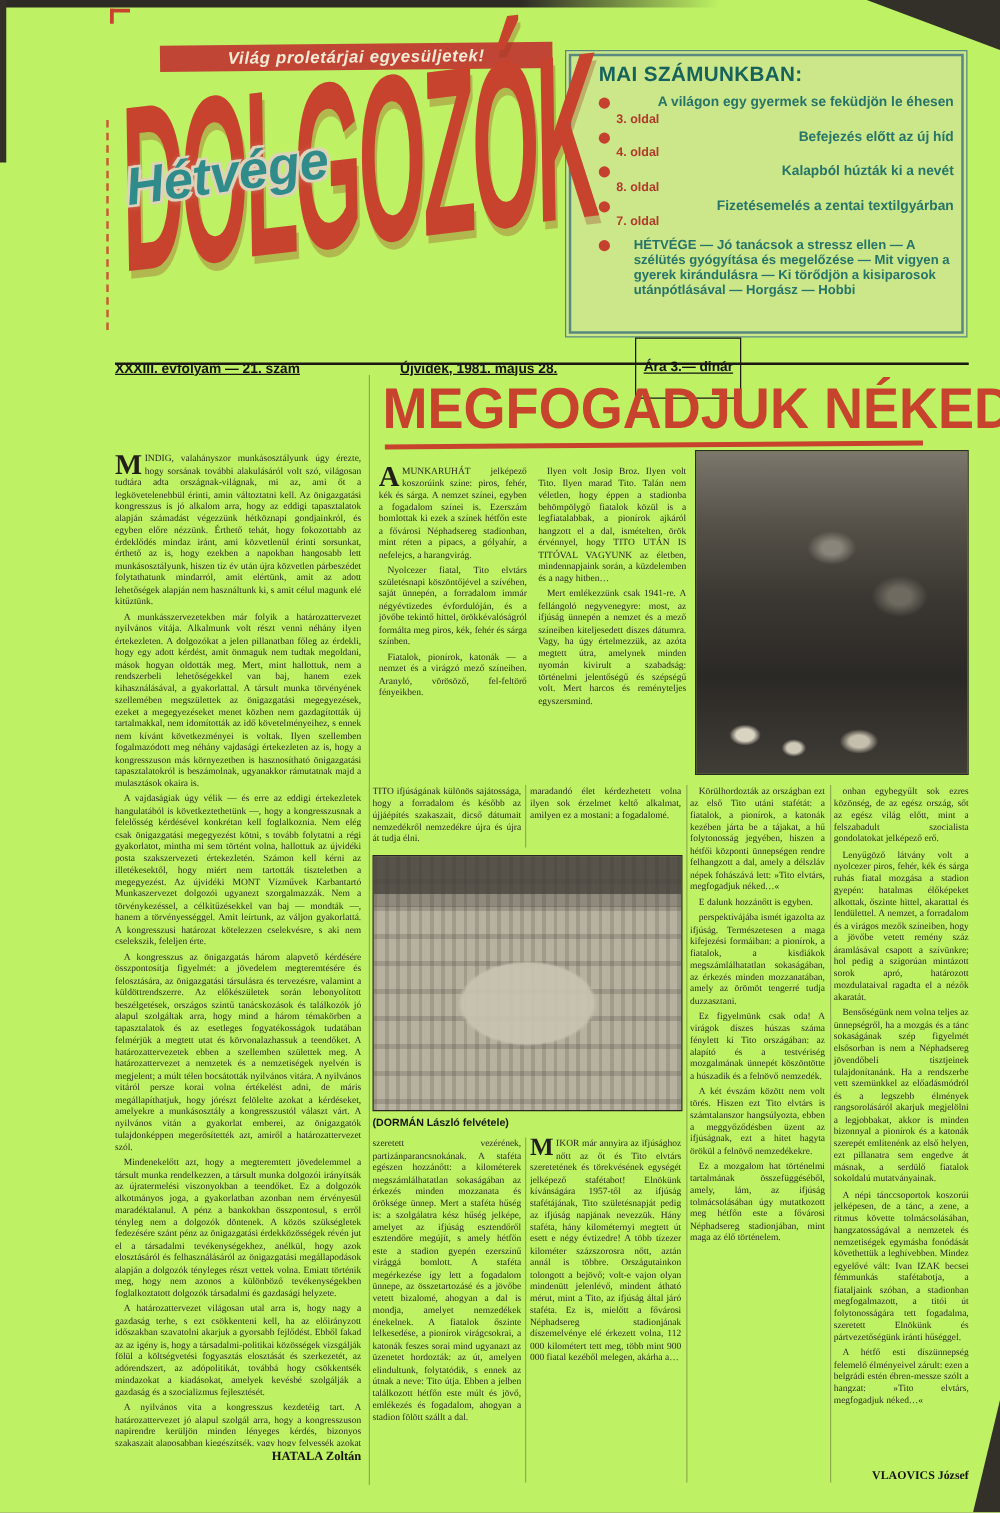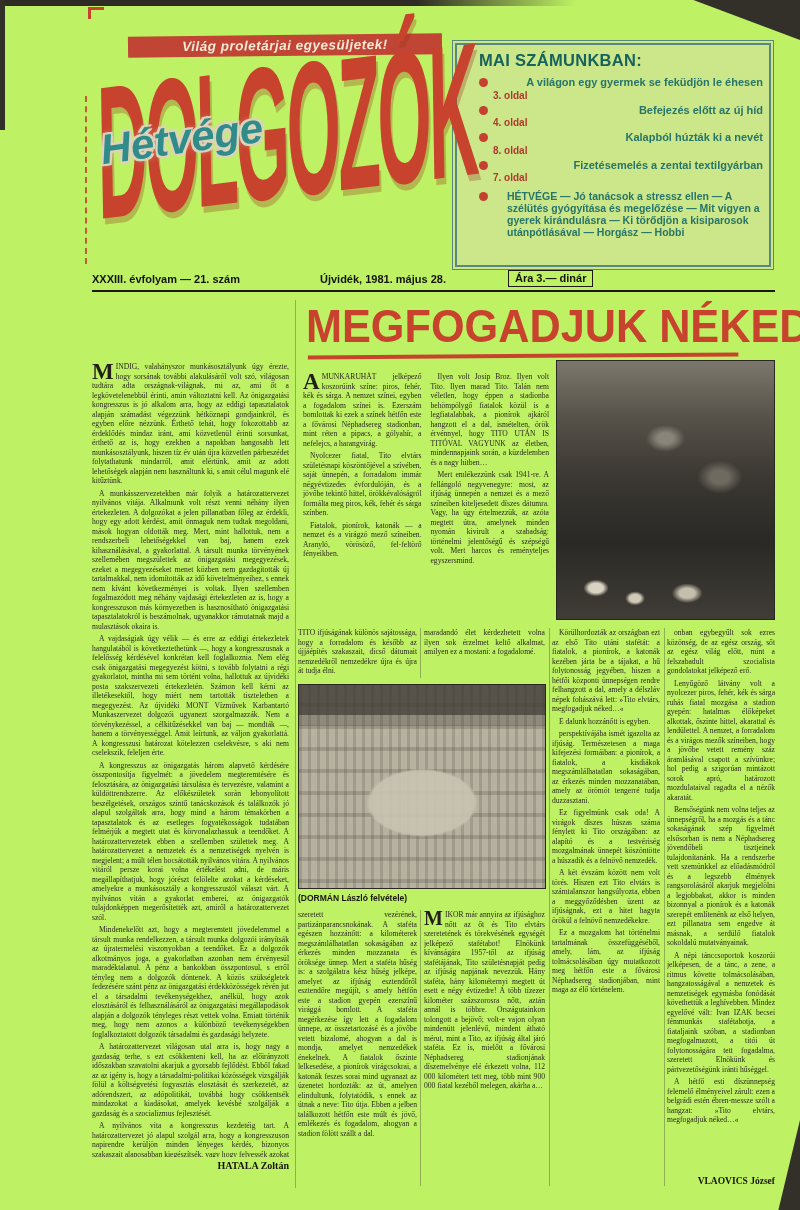--- a/index.html
+++ b/index.html
@@ -40,23 +40,23 @@
     letter-spacing:.3px;}
   .toc-item{margin:3px 10px 0 14px;}
   .toc-row{display:flex;gap:19px;align-items:flex-start;justify-content:space-between;}
   .bullet{width:9px;height:9px;border-radius:50%;background:#c5402e;margin-top:2px;flex:none;}
   .toc-label{font:700 11px/12.5px "Liberation Sans",sans-serif;color:#277468;}
   .toc-page{font:700 10px "Liberation Sans",sans-serif;color:#b03a2c;margin:1px 0 0 14px;}
   .toc-weekend .toc-label{font:700 10.5px/12px "Liberation Sans",sans-serif;}
   .toc-weekend{margin-top:7px;}
   
   .issueline{position:absolute;left:92px;top:270px;width:683px;display:flex;align-items:center;
-    font:700 11px "Liberation Sans",sans-serif;color:#15130f;}
+    font:700 11px "Liberation Sans",sans-serif;color:#15130f;text-decoration:underline;}
   .issue-date{margin-left:80px;}
-  .issue-price{margin-left:62px;border:1.5px solid #1c1914;padding:0 6px;line-height:15px;}
+  .issue-price{margin-left:62px;border:1.5px solid #1c1914;padding:16px 6px;line-height:15px;}
   .rule-h{position:absolute;left:92px;top:290px;width:683px;height:2px;background:#1c1914;}
   
   .txt{position:absolute;font:7.6px/9.5px "Liberation Serif",serif;text-align:justify;
     color:#2b261f;overflow:hidden;}
   .txt p{margin:0 0 3px;text-indent:7px;}
   .txt .lead{text-indent:0;}
   .dc{float:left;font:700 20px/17px "Liberation Serif",serif;margin:0 2px 0 0;color:#221e18;}
   .dc-big{font-size:23px;line-height:19px;}
   
   .left-headline{position:absolute;left:92px;top:306px;width:197px;text-align:center;

